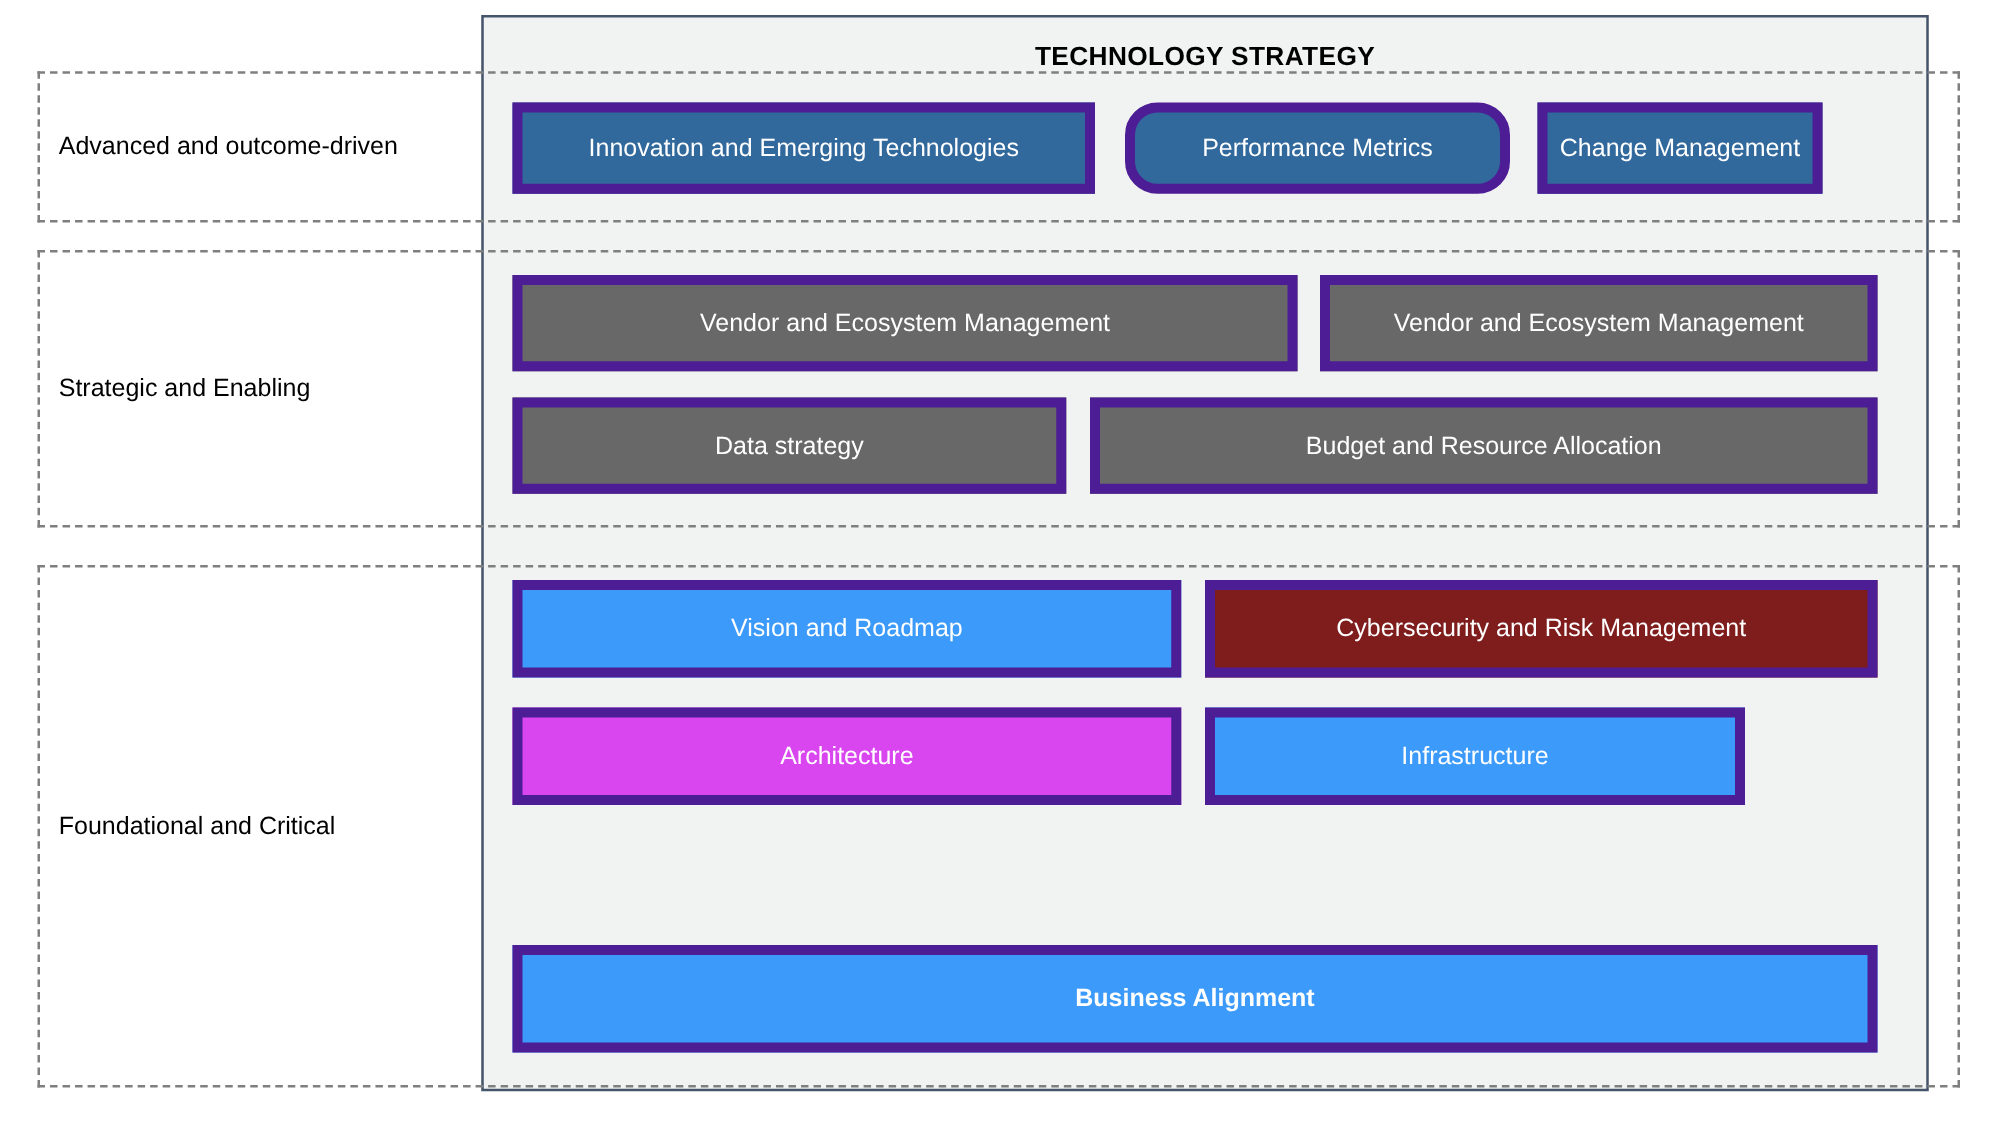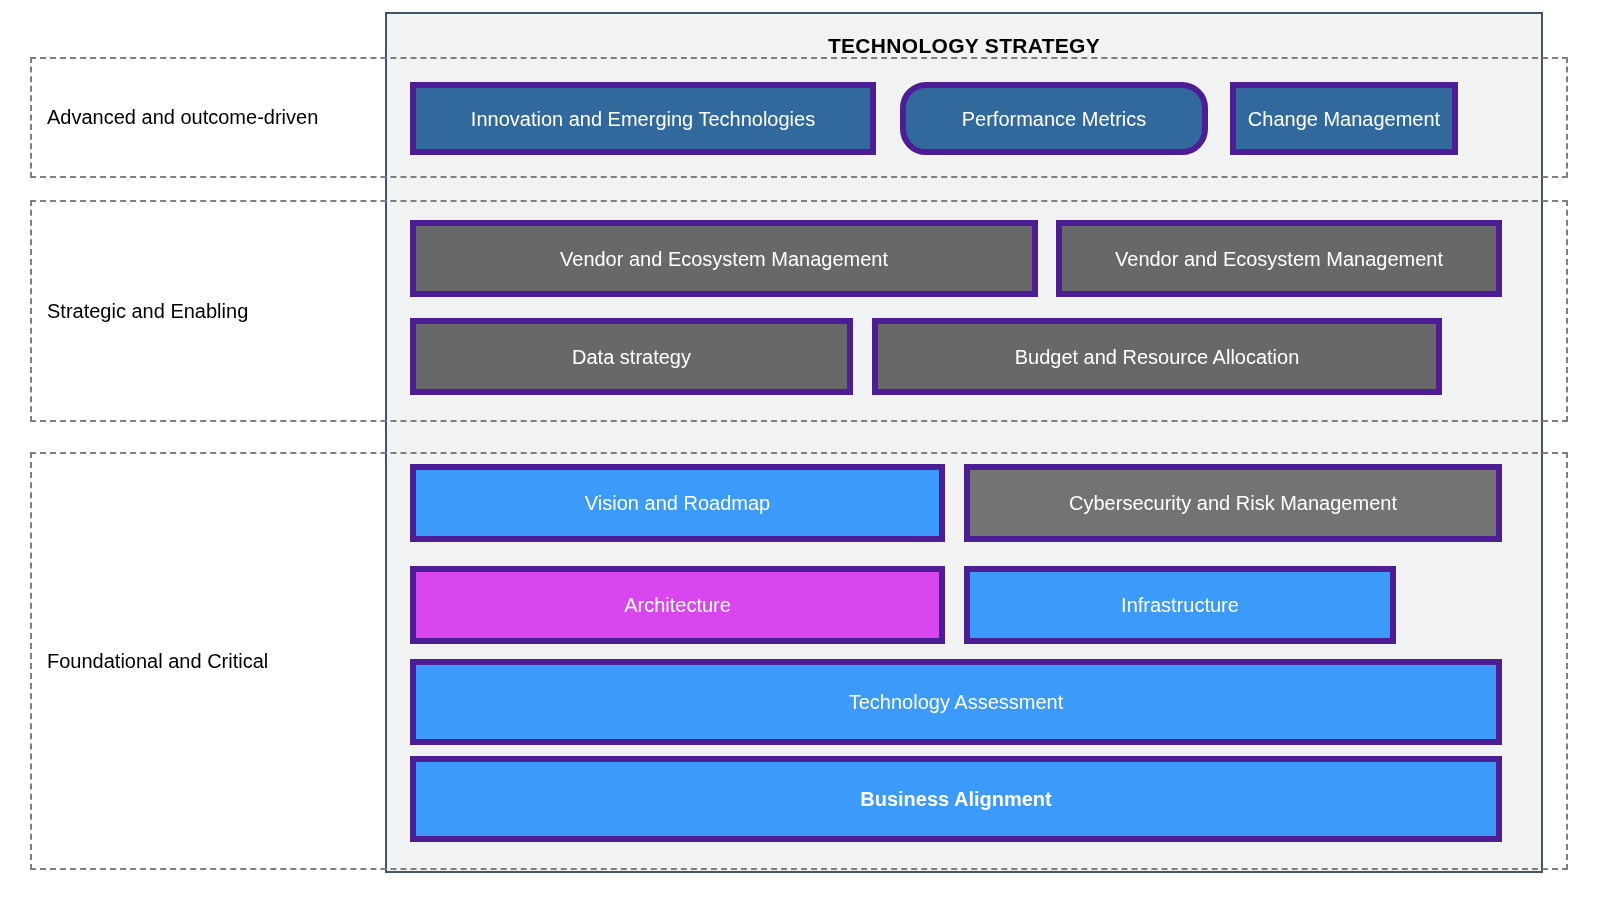--- a/index.html
+++ b/index.html
@@ -54,33 +54,33 @@
   }
   
   .box {
     position: absolute;
     display: flex;
     align-items: center;
     justify-content: center;
     text-align: center;
     color: #ffffff;
     font-size: 20px;
-    border: 6px solid #4c1d95;
+    border: 8px solid #4c1d95;
     box-sizing: border-box;
     line-height: 1.2;
   }
   
   .b-innovation     { left: 410px;  top: 82px;  width: 466px; height: 73px; }
   .b-performance    { left: 900px;  top: 82px;  width: 308px; height: 73px; }
   .b-change         { left: 1230px; top: 82px;  width: 228px; height: 73px; }
   
   .b-vendor1        { left: 410px;  top: 220px; width: 628px; height: 77px; }
   .b-vendor2        { left: 1056px; top: 220px; width: 446px; height: 77px; }
   .b-datastrategy   { left: 410px;  top: 318px; width: 443px; height: 77px; }
-  .b-budget         { left: 872px;  top: 318px; width: 570px; height: 77px; }
+  .b-budget         { left: 872px;  top: 318px; width: 630px; height: 77px; }
   
   .b-vision         { left: 410px;  top: 464px; width: 535px;  height: 78px; }
   .b-cyber          { left: 964px;  top: 464px; width: 538px;  height: 78px; }
   .b-architecture   { left: 410px;  top: 566px; width: 535px;  height: 78px; }
   .b-infrastructure { left: 964px;  top: 566px; width: 432px;  height: 78px; }
   .b-techassessment { left: 410px;  top: 659px; width: 1092px; height: 86px; }
   .b-bizalignment   { left: 410px;  top: 756px; width: 1092px; height: 86px; }
 </style>
 </head>
 <body>
@@ -104,19 +104,18 @@
   <div class="box b-innovation" style="background-color: rgb(50, 105, 156);">Innovation and Emerging Technologies</div>
   <div class="box b-performance" style="background-color: rgb(50, 105, 156); border-radius: 26px;">Performance Metrics</div>
   <div class="box b-change" style="background-color: rgb(50, 105, 156);">Change Management</div>
 
   <div class="box b-vendor1" style="background-color: rgb(104, 104, 104);">Vendor and Ecosystem Management</div>
   <div class="box b-vendor2" style="background-color: rgb(104, 104, 104);">Vendor and Ecosystem Management</div>
   <div class="box b-datastrategy" style="background-color: rgb(104, 104, 104);">Data strategy</div>
   <div class="box b-budget" style="background-color: rgb(104, 104, 104);">Budget and Resource Allocation</div>
 
   <div class="box b-vision" style="background-color: rgb(59, 154, 250);">Vision and Roadmap</div>
-  <div class="box b-cyber" style="background-color: #737373;">Cybersecurity and Risk Management</div>
+  <div class="box b-cyber" style="background-color: #7f1d1d;">Cybersecurity and Risk Management</div>
   <div class="box b-architecture" style="background-color: #d946ef;">Architecture</div>
   <div class="box b-infrastructure" style="background-color: rgb(59, 154, 250);">Infrastructure</div>
-  <div class="box b-techassessment" style="background-color: rgb(59, 154, 250);">Technology Assessment</div>
   <div class="box b-bizalignment" style="background-color: rgb(59, 154, 250); font-weight: bold;">Business Alignment</div>
 
 </div>
 
 </body></html>

